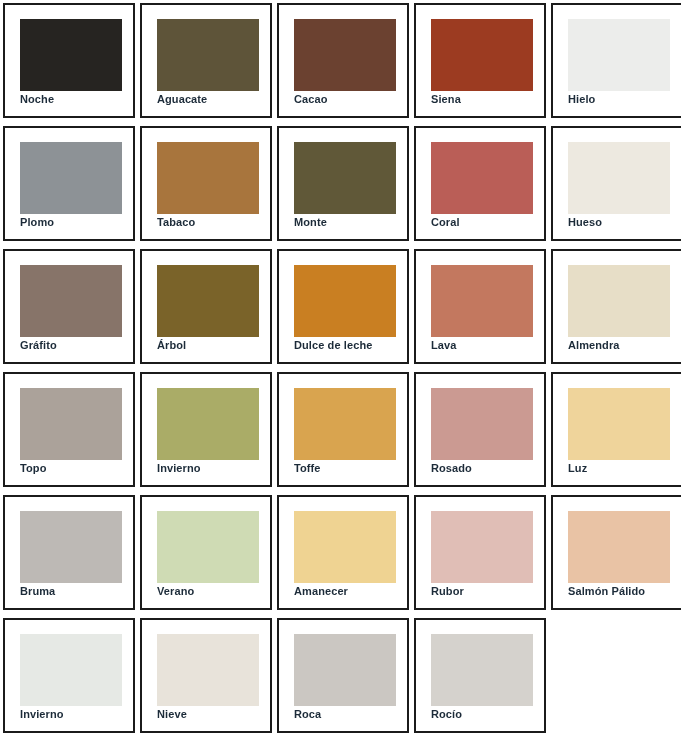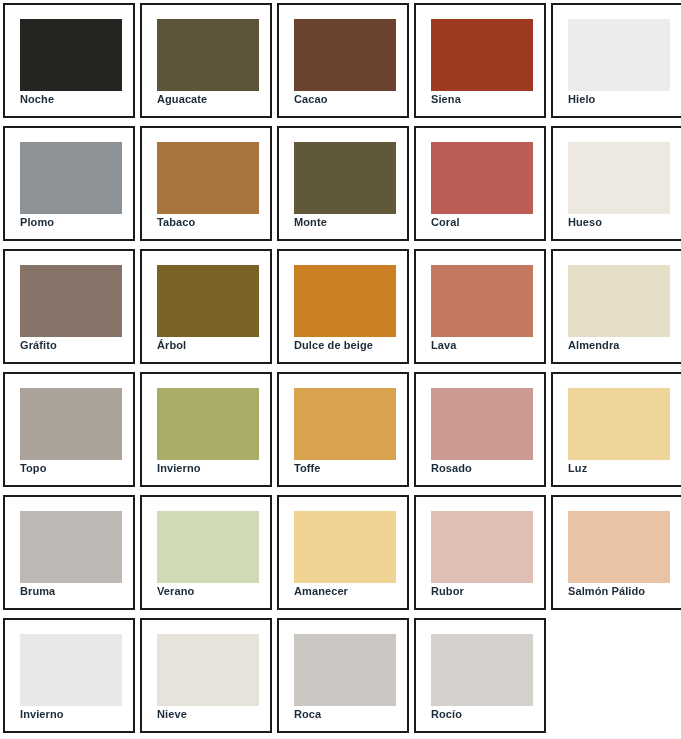--- a/index.html
+++ b/index.html
@@ -93,21 +93,21 @@
     <div class="swatch-card">
       <div class="swatch-chip" style="background-color: rgb(135, 116, 105);"></div>
       <div class="swatch-label">Gráfito</div>
     </div>
     <div class="swatch-card">
       <div class="swatch-chip" style="background-color: rgb(122, 99, 41);"></div>
       <div class="swatch-label">Árbol</div>
     </div>
     <div class="swatch-card">
       <div class="swatch-chip" style="background-color: rgb(201, 127, 34);"></div>
-      <div class="swatch-label">Dulce de beige</div>
+      <div class="swatch-label">Dulce de leche</div>
     </div>
     <div class="swatch-card">
       <div class="swatch-chip" style="background-color: rgb(195, 120, 95);"></div>
       <div class="swatch-label">Lava</div>
     </div>
     <div class="swatch-card">
       <div class="swatch-chip" style="background-color: rgb(231, 222, 199);"></div>
       <div class="swatch-label">Almendra</div>
     </div>
     <div class="swatch-card">

